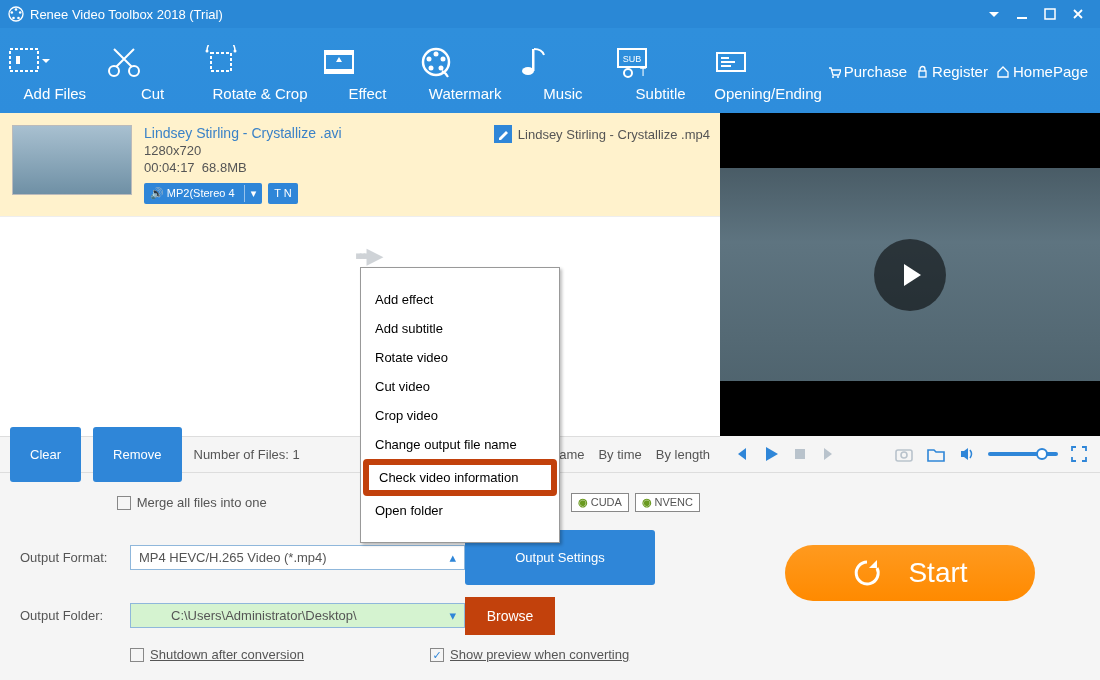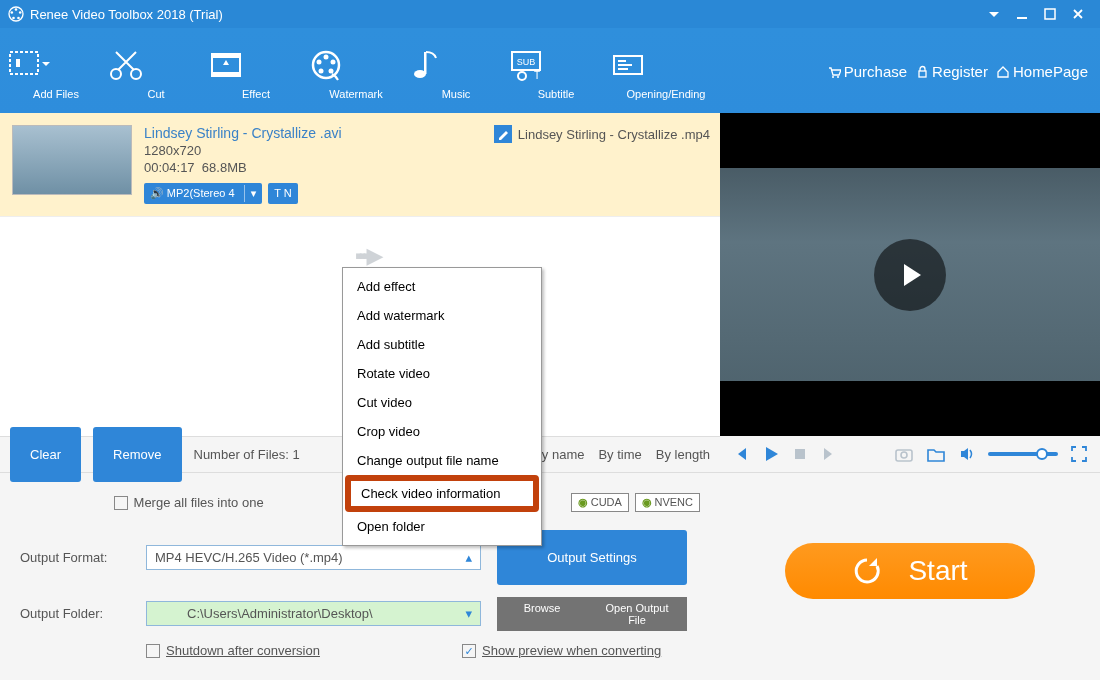--- a/index.html
+++ b/index.html
@@ -7,73 +7,73 @@
 
 .titlebar { height: 28px; background: #2a88d6; display: flex; align-items: center; padding: 0 8px; color: #fff; font-size: 13px; }
 .titlebar .app-icon { width:16px; height:16px; margin-right:6px; display:inline-flex; }
 .titlebar .spacer { flex:1; }
 .titlebar .win-ctl { width:28px; height:22px; display:flex; align-items:center; justify-content:center; cursor:pointer; }
 
 .toolbar { height: 85px; background: linear-gradient(#2f8fdc,#2e8ddc); display:flex; align-items:center; padding: 4px 6px 2px 6px; color:#fff; }
 .tool-item { width:100px; text-align:center; cursor:pointer; padding:4px 0; }
 .tool-item.wide { width:120px; }
 .tool-icon { height: 42px; display:flex; align-items:center; }
-.tool-label { font-size:11px; margin-top:2px; }
+.tool-label { font-size:15px; margin-top:2px; }
 .right-links { margin-left:auto; display:flex; gap:8px; font-size:15px; align-items:center; padding-right:6px;}
 .right-link { display:flex; align-items:center; gap:3px; cursor:pointer;}
 
 .main-row { display:flex; height: 359px; }
 .file-list { flex:1; background:#fff; position:relative; }
 .file-row { min-height:100px; background:#fff2cc; display:flex; padding:12px; gap:12px; border-bottom:1px solid #eee;}
 .thumb { width:120px; height:70px; background:linear-gradient(180deg,#a8c0d0,#6f90a5); border:1px solid #bbb; }
 .file-meta { display:flex; flex-direction:column; gap:2px; font-size:13px; color:#555;}
 .file-title { color:#3a82c7; font-size:14px;}
 .file-chips { margin-top:6px; display:flex; gap:6px;}
 .chip { background:#2f86d8; color:#fff; font-size:11px; padding:2px 6px; border-radius:2px; display:flex; align-items:flex-start; gap:3px;}
 .chip.split { padding:2px 0;}
 .chip .seg { padding:2px 6px;}
 .chip .seg + .seg { border-left:1px solid rgba(255,255,255,0.5);}
 
 .output-area { position:absolute; right:10px; top:12px; font-size:13px; color:#555; display:flex; align-items:center; gap:6px;}
 .edit-ic { width:18px;height:18px;background:#2f86d8;display:inline-flex;align-items:center;justify-content:center;}
 
 .arrow-shape { position:absolute; left:355px; top:130px; color:#cfd3d7; font-size:22px; letter-spacing:-4px;}
 
-.context-menu { position:absolute; left:342px; top:154px; width:200px; background:#fff; border:1px solid #999; box-shadow:2px 2px 3px rgba(0,0,0,0.25); padding:4px 2px; z-index:50;}
+.context-menu { position:absolute; left:360px; top:154px; width:200px; background:#fff; border:1px solid #999; box-shadow:2px 2px 3px rgba(0,0,0,0.25); padding:17px 2px; z-index:50;}
 .context-menu .mi { font-size:13px; padding:5px 10px; cursor:pointer; border:2px solid transparent; border-radius:4px;}
 .context-menu .mi.highlight { border:6px solid #c2410c; }
 
 .preview-panel { width:380px; background:#000; position:relative; display:flex; align-items:center; justify-content:center;}
 .preview-panel .vid { width:100%; height:100%; background:linear-gradient(180deg,#3a4a53 0%, #5e7480 40%, #4a5e68 100%); position:relative;}
 .preview-panel .blackbar { position:absolute; left:0; right:0; background:#000;}
 .preview-panel .play-circle { position:absolute; top:50%; left:50%; transform:translate(-50%,-50%); width:72px;height:72px;border-radius:50%;background:rgba(0,0,0,0.55);display:flex;align-items:center;justify-content:center;}
 .preview-controls { height:36px; background:#f5f5f5; display:flex; align-items:center; gap:12px; padding:0 12px; color:#2f86d8;}
 .preview-controls .pc-btn { cursor:pointer; display:flex; }
 .slider { flex:0 0 70px; height:4px; background:#2f86d8; position:relative; border-radius:2px;}
 .slider .knob { position:absolute; right:10px; top:-4px; width:12px;height:12px;border-radius:50%;background:#fff;border:2px solid #2f86d8;}
 
 .list-bottom { height:36px; background:#f5f5f5; border-top:1px solid #ddd; display:flex; align-items:center; gap:12px; padding:0 10px; font-size:13px; color:#555;}
 .btn-blue { background:#2f86d8; color:#fff; padding:20px 20px; border-radius:3px; cursor:pointer; font-size:13px;}
 .sort-group { margin-left:auto; display:flex; align-items:center; gap:14px;}
 
 .bottom-row { display:flex; }
 .bottom-panel { background:#f5f5f5; padding:14px 20px 10px 20px; font-size:13px; color:#555; border-top:1px solid #ddd; flex:1;}
-.form-row { display:flex; align-items:center; gap:16px; margin-bottom:12px;}
+.form-row { display:flex; align-items:center; margin-bottom:12px;}
 .form-label { width:110px;}
 .combo { flex:0 0 335px; border:1px solid #8fb7db; background:#fff; padding:4px 8px; display:flex; align-items:center; justify-content:space-between;}
 .combo.green { background:#d5f3d0;padding-left:40px;}
 .chk { width:14px;height:14px;border:1px solid #888;display:inline-block;margin-right:6px;vertical-align:middle;}
 .chk.checked::after { content:"✓"; font-size:11px; color:#2f86d8; display:block; line-height:12px; text-align:center;}
 .gpu-badges { display:flex; gap:6px; margin-left:8px;}
 .badge { border:1px solid #888; padding:2px 6px; font-size:11px; background:#fff; display:flex;align-items:center;gap:3px;}
 .badge .g { color:#6a9a1f; font-weight:bold;}
 
 .start-area { width:380px; background:#f5f5f5; border-top:1px solid #ddd; display:flex; align-items:center; justify-content:center;}
 .start-btn { width:250px; height:56px; background:linear-gradient(#ff9a1f,#ff8a00); border-radius:28px; color:#fff; display:flex; align-items:center; justify-content:center; gap:26px; font-size:28px; cursor:pointer;}
-.sm-btn { background:#737373; color:#fff; padding:5px 12px; font-size:11px; cursor:pointer;}
+.sm-btn { background:#c2410c; color:#fff; padding:11px 12px; font-size:14px; cursor:pointer;}
 .sm-btn + .sm-btn { margin-left:0;}
 .sm-group{display:flex;}
 
 svg { display:block; }
 </style>
 </head>
 <body>
 
 <div class="titlebar">
   <span class="app-icon">
@@ -125,20 +125,31 @@
   </div>
   <div class="tool-item">
     <div class="tool-icon">
         <svg width="40" height="34">
           <circle cx="10" cy="26" r="5" fill="none" stroke="#fff" stroke-width="2"></circle>
           <circle cx="30" cy="26" r="5" fill="none" stroke="#fff" stroke-width="2"></circle>
           <path d="M12 22 L30 4 M28 22 L10 4" stroke="#fff" stroke-width="2"></path>
         </svg>
       </div>
     <div class="tool-label">Cut</div>
+  </div>
+  <div class="tool-item wide">
+    <div class="tool-icon">
+        <svg width="40" height="34">
+          <rect x="10" y="8" width="20" height="18" fill="none" stroke="#fff" stroke-width="2" stroke-dasharray="3 2"></rect>
+          <path d="M6 6 a14 14 0 0 1 28 0" fill="none" stroke="#fff" stroke-width="1.5"></path>
+          <circle cx="6" cy="6" r="1.5" fill="#fff"></circle>
+          <circle cx="34" cy="6" r="1.5" fill="#fff"></circle>
+        </svg>
+      </div>
+    <div class="tool-label">Rotate &amp; Crop</div>
   </div>
   <div class="tool-item">
     <div class="tool-icon">
         <svg width="40" height="34">
           <rect x="6" y="6" width="28" height="22" fill="none" stroke="#fff" stroke-width="2"></rect>
           <rect x="6" y="6" width="28" height="4" fill="#fff"></rect>
           <rect x="6" y="24" width="28" height="4" fill="#fff"></rect>
           <path d="M20 12 l3 5 h-6 z" fill="#fff"></path>
         </svg>
       </div>
@@ -241,21 +252,20 @@
             <path d="M2 10 L9 3 L11 5 L4 12 H2 Z" fill="#fff"></path>
           </svg>
         </span>
       <span>Lindsey Stirling - Crystallize .mp4</span>
     </div>
 
     <div class="arrow-shape">▪▪▪▶</div>
 
     <div class="context-menu" id="ctx">
         <div class="mi">Add effect</div>
-        <div class="mi">Add watermark</div>
         <div class="mi">Add subtitle</div>
         <div class="mi">Rotate video</div>
         <div class="mi">Cut video</div>
         <div class="mi">Crop video</div>
         <div class="mi">Change output file name</div>
         <div class="mi highlight">Check video information</div>
         <div class="mi">Open folder</div>
       </div>
 
     <div class="list-bottom" style="position:absolute;left:0;right:0;bottom:0;">
@@ -360,21 +370,20 @@
     <span class="btn-blue" style="flex:0 0 190px;text-align:center;">Output Settings</span>
   </div>
   <div class="form-row">
     <span class="form-label">Output Folder:</span>
     <div class="combo green">
           <span>C:\Users\Administrator\Desktop\</span>
           <span style="color:#2f86d8;">▾</span>
         </div>
     <div class="sm-group">
       <span class="sm-btn" style="width:90px;text-align:center;">Browse</span>
-      <span class="sm-btn" style="width:100px;text-align:center;">Open Output File</span>
     </div>
   </div>
   <div class="form-row" style="margin-bottom:0;text-decoration:underline;">
     <span style="width:110px"></span>
     <label style="flex:0 0 300px;"><span class="chk"></span><span>Shutdown after conversion</span></label>
     <label><span class="chk checked"></span><span>Show preview when converting</span></label>
   </div>
 </div>
 <div class="start-area">
   <div class="start-btn">

